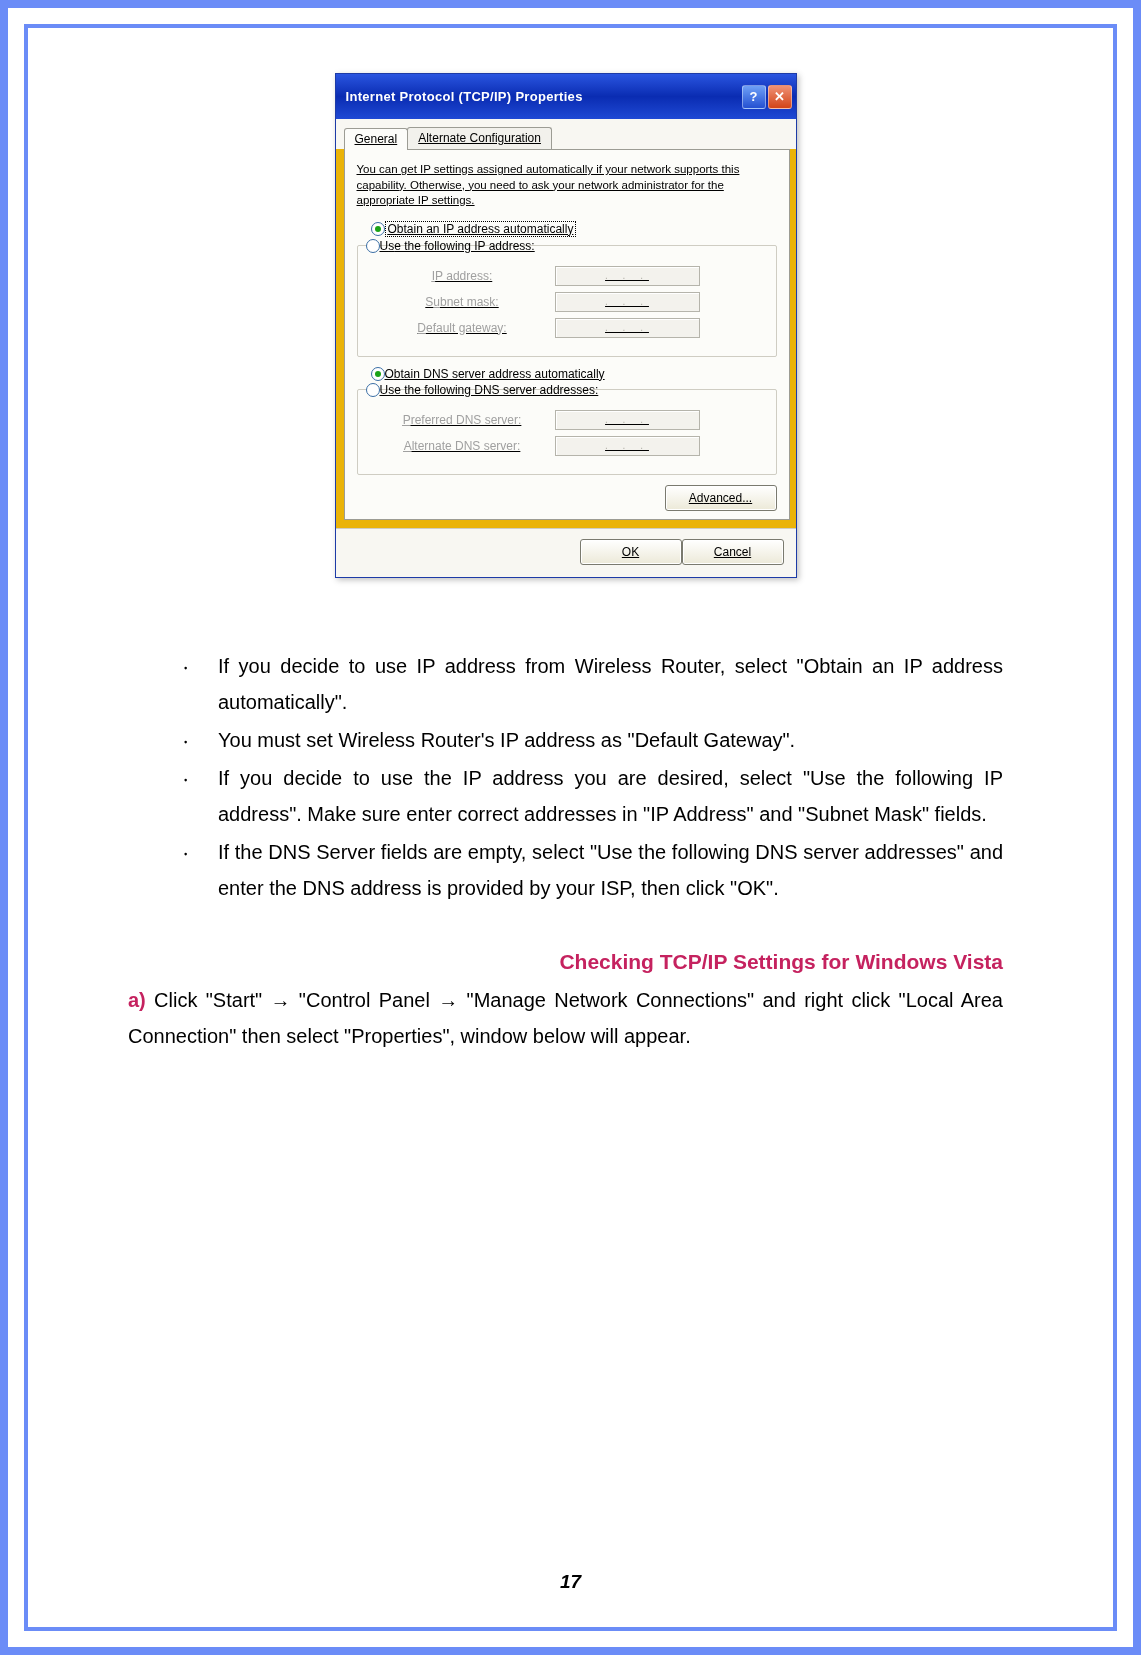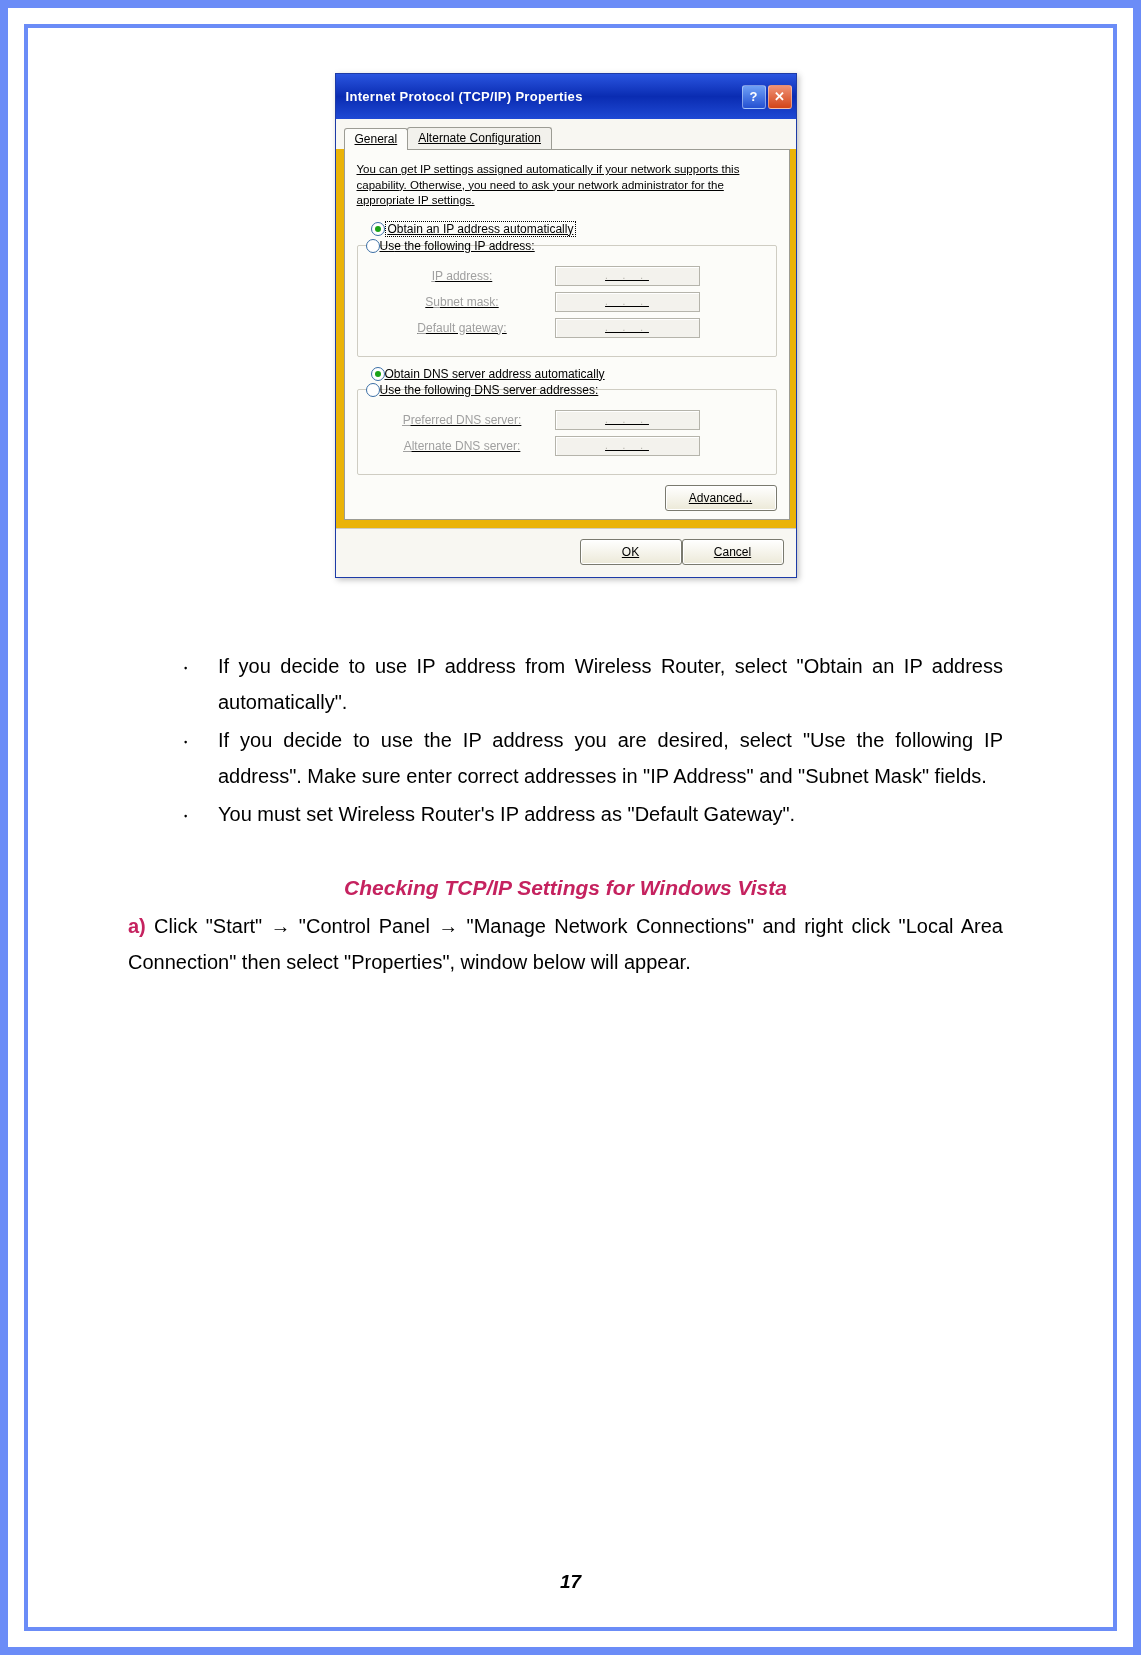--- a/index.html
+++ b/index.html
@@ -47,26 +47,25 @@
     margin-bottom: 2px;
   }
   .body-text li::before {
     content: "\2027";
     position: absolute;
     left: 0;
     top: 0;
   }
   .section-title {
     font-weight: bold;
-    font-style: italic;
     color: #c5225f;
     font-size: 21px;
     margin-top: 38px;
     margin-bottom: 2px;
-    text-align: center;
+    text-align: right;
   }
   .step-text { text-align: justify; }
   .step-a { color: #c5225f; font-weight: bold; }
   .arrow-char { font-family: Arial, sans-serif; }
   .page-number {
     position: absolute;
     bottom: 34px;
     left: 0; right: 0;
     text-align: center;
     font-weight: bold;
@@ -346,22 +345,23 @@
             <div class="xp-btn" style="min-width:80px;">OK</div>
             <div class="xp-btn" style="min-width:80px;">Cancel</div>
           </div>
         </div>
       </div>
     </div>
 
     <div class="body-text">
       <ul>
         <li>If you decide to use IP address from Wireless Router, select "Obtain an IP address automatically".</li>
+        <li>You must set Wireless Router's IP address as "Default Gateway".</li>
         <li>If you decide to use the IP address you are desired, select "Use the following IP address". Make sure enter correct addresses in "IP Address" and "Subnet Mask" fields.</li>
-        <li>You must set Wireless Router's IP address as "Default Gateway".</li>
+        <li>If the DNS Server fields are empty, select "Use the following DNS server addresses" and enter the DNS address is provided by your ISP, then click "OK".</li>
       </ul>
 
       <div class="section-title">Checking TCP/IP Settings for Windows Vista</div>
 
       <div class="step-text"><span class="step-a">a)</span><span> Click "Start" </span><span class="arrow-char">→</span><span> "Control Panel </span><span class="arrow-char">→</span><span>  "Manage Network Connections" and right click "Local Area Connection" then select "Properties", window below will appear.</span></div>
     </div>
 
     <div class="page-number">17</div>
   </div>
 </div>

